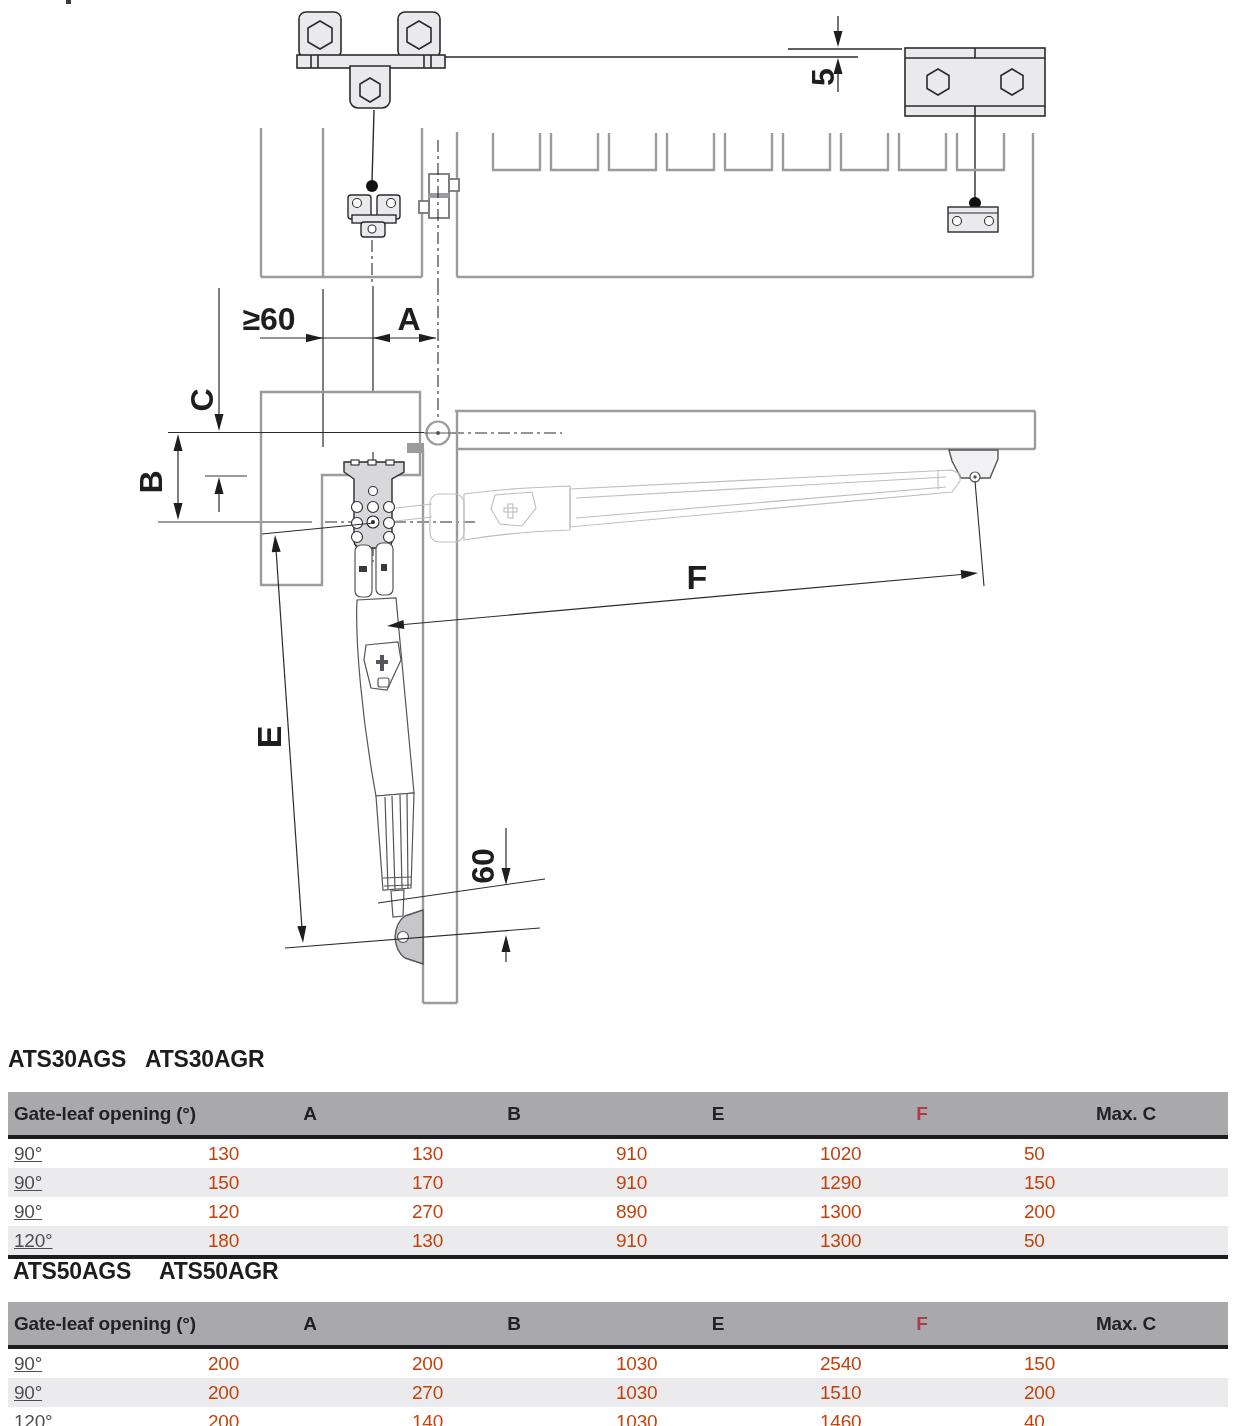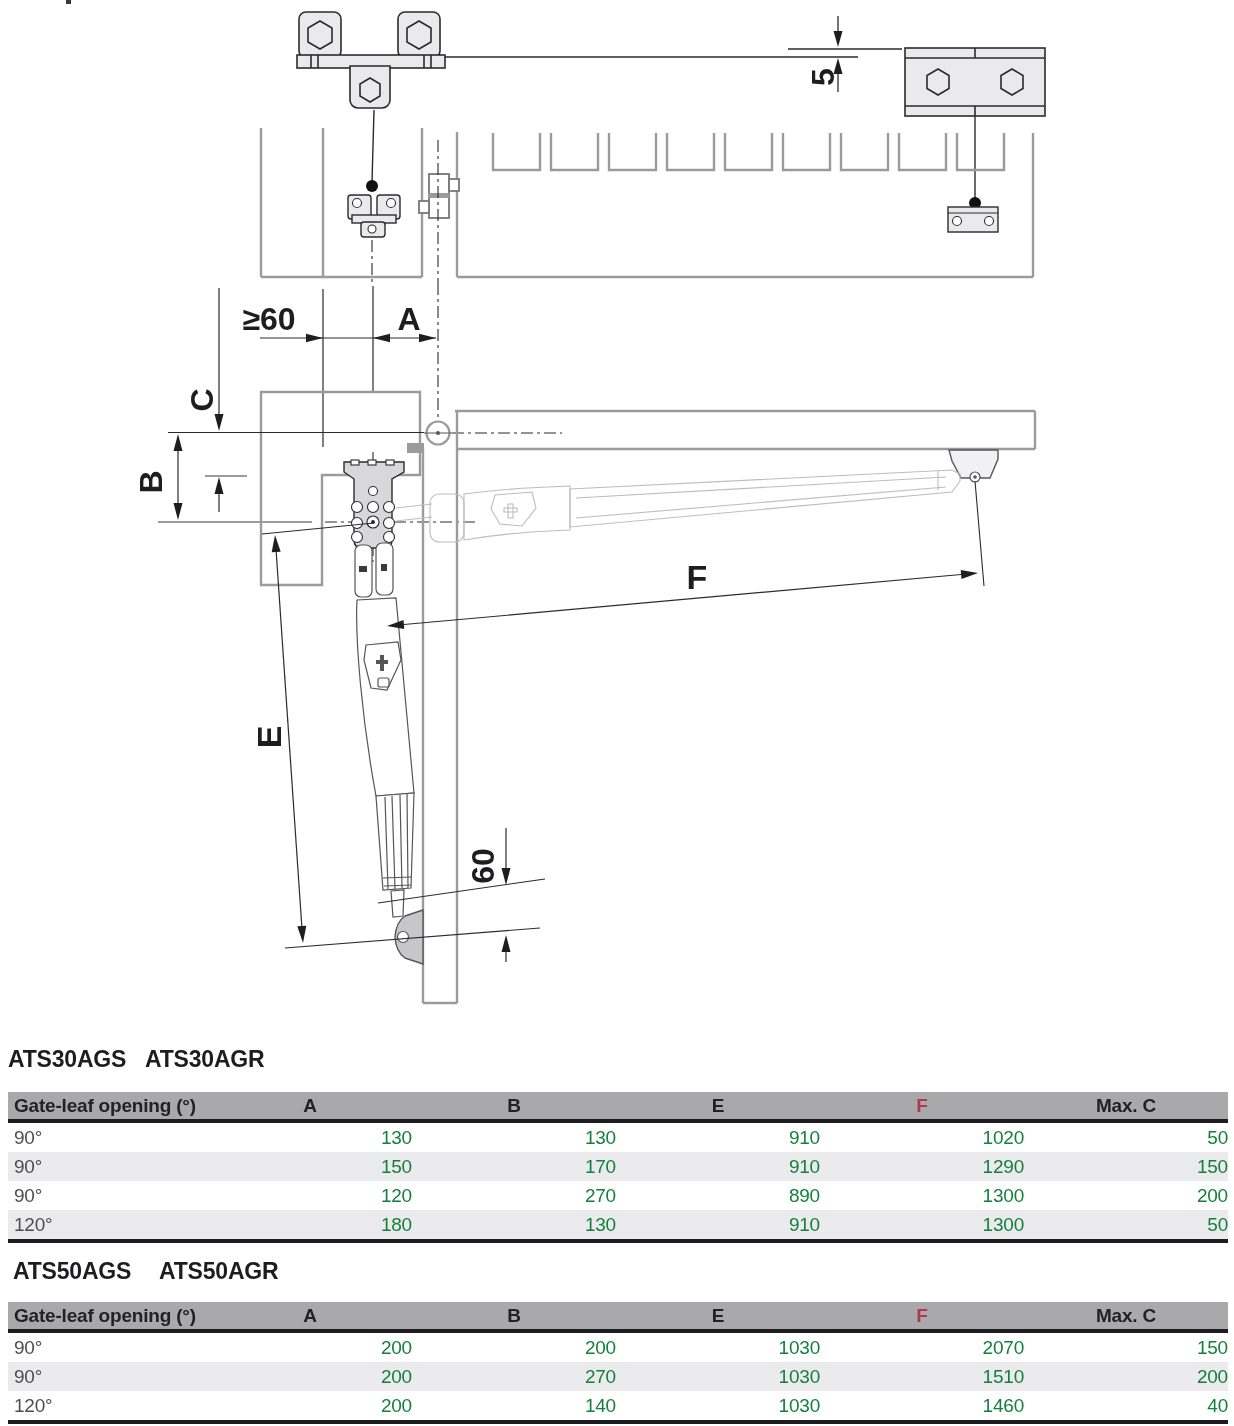--- a/index.html
+++ b/index.html
@@ -5,25 +5,25 @@
   html,body{margin:0;padding:0;background:#fff;}
   #page{position:relative;width:1234px;height:1426px;background:#fff;overflow:hidden;
         font-family:"Liberation Sans",sans-serif;}
   #diagram-svg{position:absolute;left:0;top:0;}
   .crop-artifact{position:absolute;left:66px;top:0;width:5px;height:4px;background:#3a3a3e;}
 
   .model-title{position:absolute;font-size:23px;font-weight:bold;color:#1d1d1f;letter-spacing:-0.2px;}
   .dtable{position:absolute;left:8px;width:1220px;border-collapse:collapse;table-layout:fixed;
           font-family:"Liberation Sans",sans-serif;font-size:19px;}
   .dtable thead tr{background:#a9a9ab;}
-  .dtable th{font-weight:bold;color:#222226;text-align:center;height:27px;padding:0;
+  .dtable th{font-weight:bold;color:#222226;text-align:center;height:27px;padding:8px;
              border-bottom:4px solid #1d1d1f;letter-spacing:-0.2px;}
   .dtable th.first{text-align:left;padding-left:6px;}
-  .dtable td{height:29px;text-align:right;color:#15803d;padding:0;letter-spacing:-0.2px;}
-  .dtable td.first{text-align:left;padding-left:6px;color:#4d4d52;}
+  .dtable td{height:29px;text-align:left;color:#c2410c;padding:0;letter-spacing:-0.2px;}
+  .dtable td.first{text-align:left;padding-left:6px;color:#4d4d52;text-decoration:underline;}
   .dtable tbody tr:nth-child(even){background:#ebebed;}
   .dtable{border-bottom:4px solid #1d1d1f;}
   .dtable th.hl{color:#b03a4a;}
   .dim{font-family:"Liberation Sans",sans-serif;font-weight:bold;font-size:32px;fill:#1e1e20;}
 </style>
 </head>
 <body>
 
 <div id="page">
   <div class="crop-artifact"></div>
@@ -345,21 +345,21 @@
           <th class="hl">F</th>
           <th>Max. C</th>
         </tr>
       </thead>
     <tbody>
         <tr>
           <td class="first">90°</td>
           <td>200</td>
           <td>200</td>
           <td>1030</td>
-          <td>2070</td>
+          <td>2540</td>
           <td>150</td>
         </tr>
         <tr>
           <td class="first">90°</td>
           <td>200</td>
           <td>270</td>
           <td>1030</td>
           <td>1510</td>
           <td>200</td>
         </tr>

